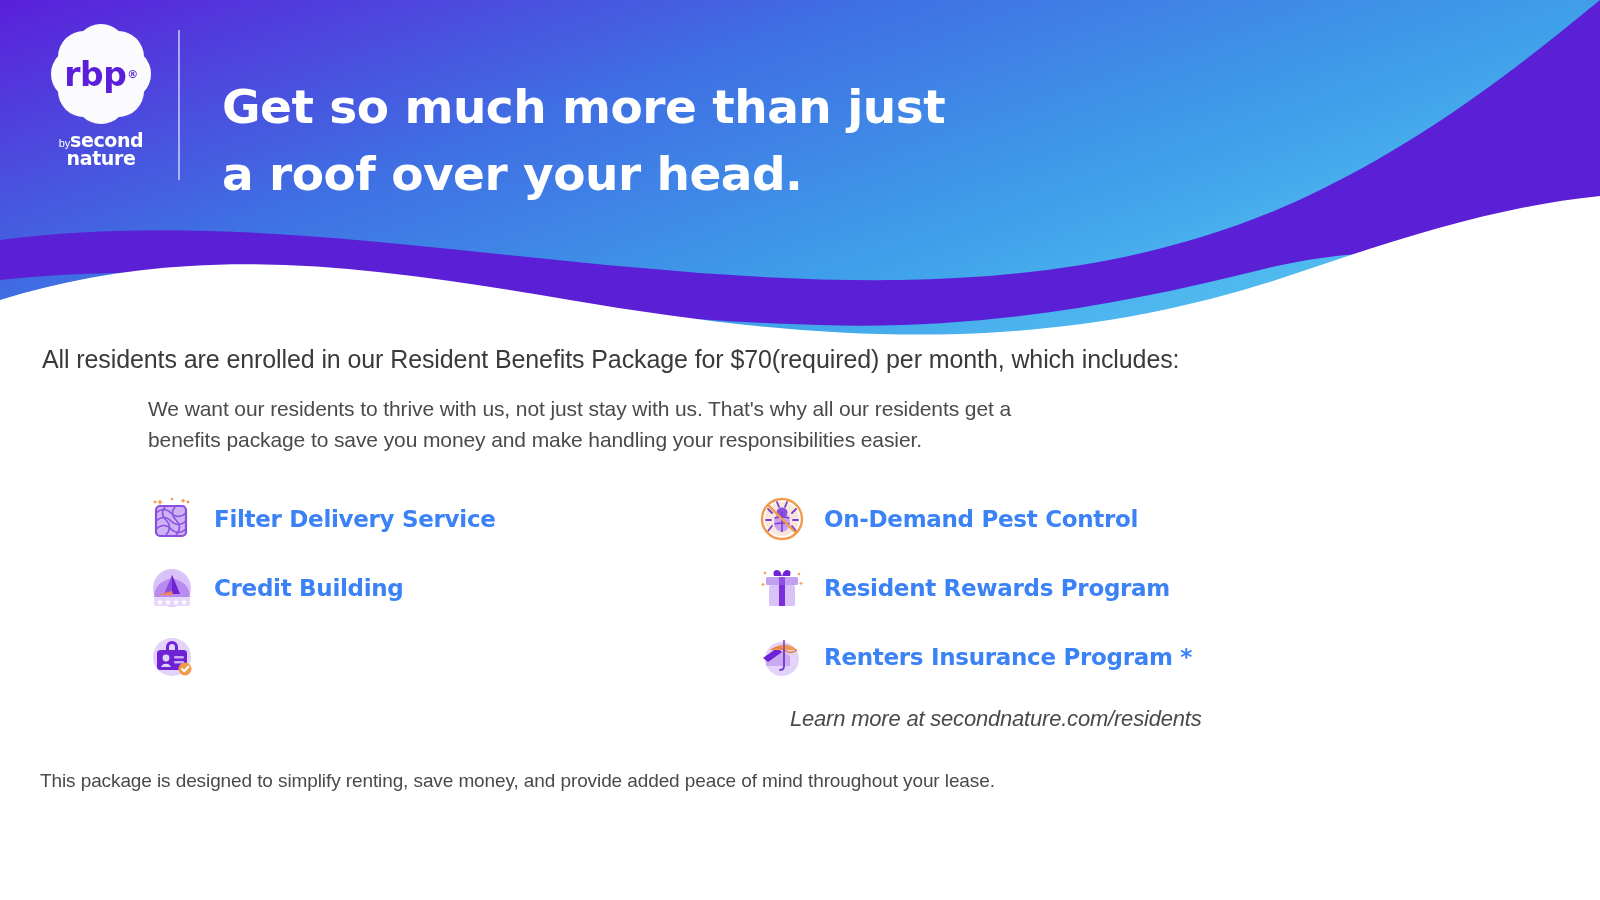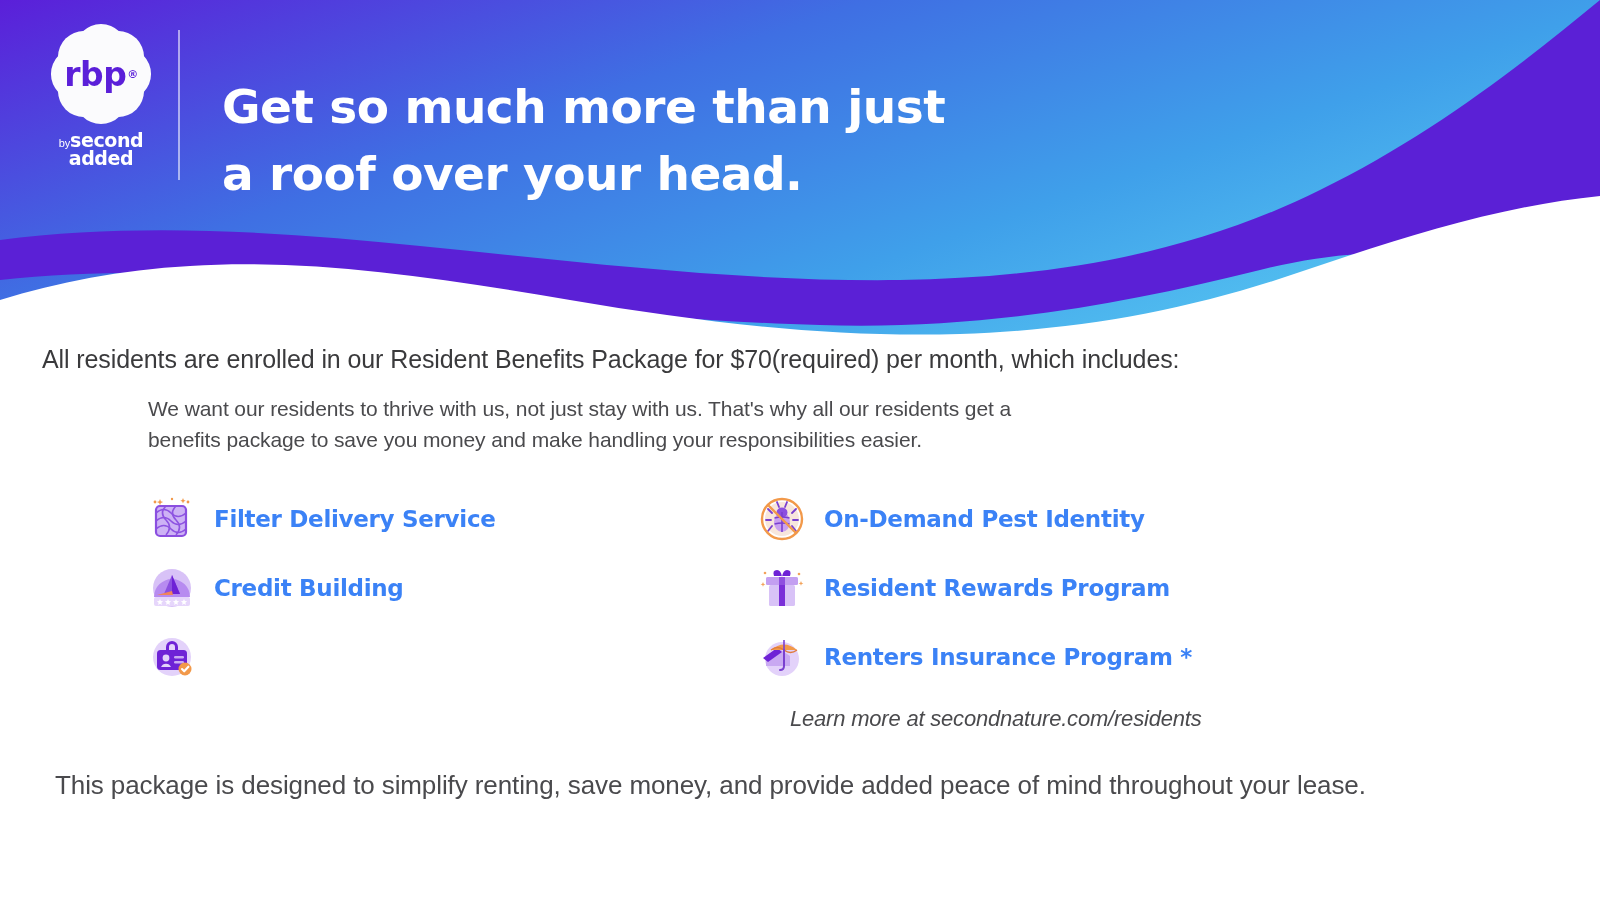--- a/index.html
+++ b/index.html
@@ -219,23 +219,23 @@
     font-size: 22px;
     font-style: italic;
     color: #4a4a4d;
     letter-spacing: -0.2px;
     white-space: nowrap;
   }
 
   
   .footnote {
     position: absolute;
-    left: 55px;
+    left: 40px;
     top: 770px;
-    font-size: 26px;
+    font-size: 19px;
     color: #4a4a4d;
     letter-spacing: -0.1px;
     white-space: nowrap;
   }
 </style>
 </head>
 <body>
 
 <div id="page">
 
@@ -285,21 +285,21 @@
           <div class="blob blob-white2"></div>
           <div class="logo-rbp">
             <span>rbp</span>
               <sup>®</sup>
           </div>
         </div>
         <div class="logo-by">
           <div>
             <span class="by">by</span><span class="sn">second</span>
           </div>
-          <div class="sn">added</div>
+          <div class="sn">nature</div>
         </div>
       </div>
 
       <div class="logo-divider"></div>
 
       <h1 class="headline">
         <span class="line">Get so much more than just</span>
         <span class="line">a roof over your head.</span>
       </h1>
     </div>
@@ -396,21 +396,21 @@
             </g>
             <ellipse cx="24" cy="27" rx="8" ry="10" fill="#C9A0F0"></ellipse>
             <ellipse cx="24" cy="17.5" rx="5.5" ry="5" fill="#8B4FE0"></ellipse>
             <path d="M24 17 L24 37" stroke="#7A3FD0" stroke-width="1.6"></path>
             <path d="M16.5 23 Q24 21 31.5 23" stroke="#7A3FD0" stroke-width="1.4" fill="none"></path>
             <path d="M16.5 29 Q24 27 31.5 29" stroke="#7A3FD0" stroke-width="1.4" fill="none"></path>
             <circle cx="24" cy="24" r="20" fill="none" stroke="#F2994A" stroke-width="2.4"></circle>
             <path d="M10 10 L38 38" stroke="#F2994A" stroke-width="2.4" stroke-linecap="round"></path>
           </svg>
         </span>
-        <span class="blabel">On-Demand Pest Identity</span>
+        <span class="blabel">On-Demand Pest Control</span>
       </div>
 
       <div class="benefit">
         <span class="icon">
           <svg viewBox="0 0 48 48">
             <path d="M16 12 Q14 6 19 6 Q23 6 24 13 Q25 6 29 6 Q34 6 32 12 Z" fill="#6E22D6"></path>
             <rect x="8" y="13" width="32" height="8" rx="1.6" fill="#C9A9F2"></rect>
             <rect x="11" y="21" width="26" height="21" rx="1.6" fill="#D8C2F7"></rect>
             <rect x="21" y="13" width="6" height="29" fill="#7A2FD8"></rect>
             <rect x="8" y="13" width="32" height="8" rx="1.6" fill="#B78BF0" opacity="0.35"></rect>

